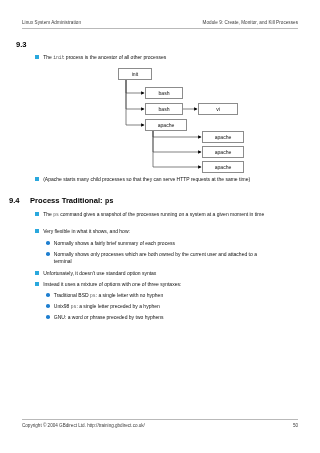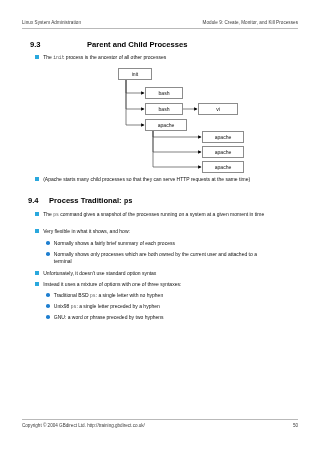--- a/index.html
+++ b/index.html
@@ -138,23 +138,22 @@
 <body>
 
 <div class="page">
 
   <div class="header">
     <span>Linux System Administration</span>
     <span>Module 9:  Create, Monitor, and Kill Processes</span>
   </div>
   <div class="header-rule"></div>
 
-  <div class="section-heading" style="left:30px; top:40px;gap:36px;">
+  <div class="section-heading" style="left:16px; top:40px;">
     <span class="num">9.3</span>
-    <span>Parent and Child Processes</span>
   </div>
 
   <div id="bullets-93">
       <div class="bullet" style="left: 35px; top: 54px; width: 240px;">
         <span class="mark square"></span>
         <span class="txt"><span>The </span><span class="mono">init</span><span> process is the ancestor of all other processes</span></span>
       </div>
       <div class="bullet" style="left: 35px; top: 176px; width: 250px;">
         <span class="mark square"></span>
         <span class="txt"><span>(Apache starts many child processes so that they can serve HTTP requests at the same time)</span></span>
@@ -203,21 +202,21 @@
         <span>apache</span>
       </div>
       <div class="pbox" style="left: 202px; top: 146px; width: 42px;">
         <span>apache</span>
       </div>
       <div class="pbox" style="left: 202px; top: 161px; width: 42px;">
         <span>apache</span>
       </div>
     </div>
 
-  <div class="section-heading" style="left:28px; top:196px;">
+  <div class="section-heading" style="left:9px; top:196px;">
     <span class="num">9.4</span>
     <span>Process Traditional:</span>
     <span class="mono-title">ps</span>
   </div>
 
   <div id="bullets-94">
       <div class="bullet" style="left: 35px; top: 211px; width: 248px;">
         <span class="mark square"></span>
         <span class="txt"><span>The </span><span class="mono">ps</span><span> command gives a snapshot of the processes running on a system at a given moment in time</span></span>
       </div>

